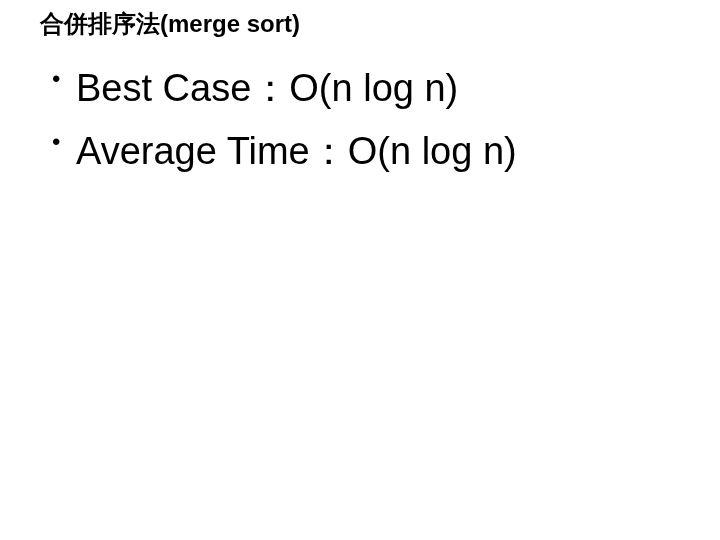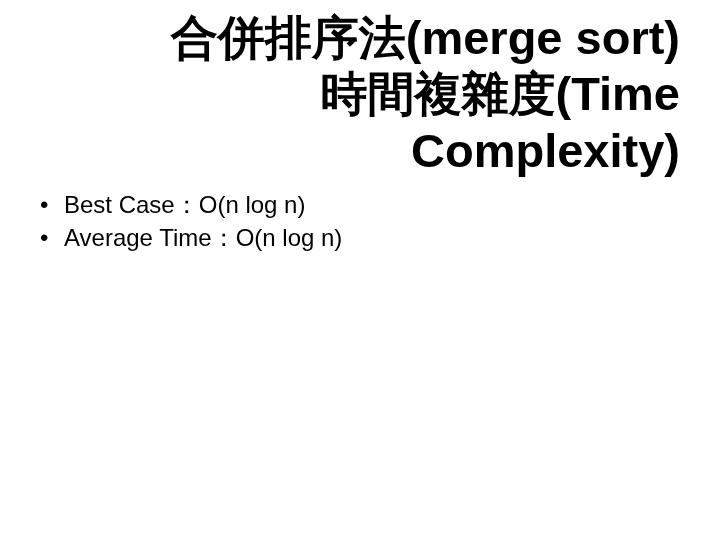--- a/index.html
+++ b/index.html
@@ -9,38 +9,38 @@
     height: 540px;
     background: #ffffff;
     font-family: "Microsoft JhengHei", "PingFang TC", "Heiti TC", Arial, sans-serif;
     color: #000;
   }
   .slide {
     box-sizing: border-box;
     padding: 10px 30px 20px 30px;
   }
   .title {
-    text-align: right;
+    text-align: left;
     font-weight: 700;
-    font-size: 47px;
+    font-size: 24px;
     line-height: 1.2;
-    margin-bottom: 10px;
+    margin-bottom: 24px;
     padding: 0px 10px;
   }
   ul.bullets {
     list-style: none;
     margin: 0;
     padding: 0 0 0 4px;
   }
   ul.bullets > li {
     position: relative;
-    font-size: 24px;
+    font-size: 38px;
     line-height: 1.35;
     padding-left: 30px;
-    margin: 0;
+    margin: 12px;
   }
   ul.bullets > li::before {
     content: "•";
     position: absolute;
     left: 6px;
     top: 0;
     font-size: 24px;
   }
   .sub {
     font-size: 26px;
@@ -55,21 +55,20 @@
   .bold { font-weight: 700; }
   sub { font-size: 0.65em; vertical-align: sub; }
 </style>
 </head>
 <body>
 
 <div class="slide">
 
   <div class="title">
     <div>合併排序法(merge sort)</div>
-    <div>時間複雜度(Time Complexity)</div>
   </div>
 
   <ul class="bullets">
     <li>
       <span>Best Case：O(n log n)</span>
     </li>
     <li>
       <span>Average Time：O(n log n)</span>
     </li>
   </ul>

